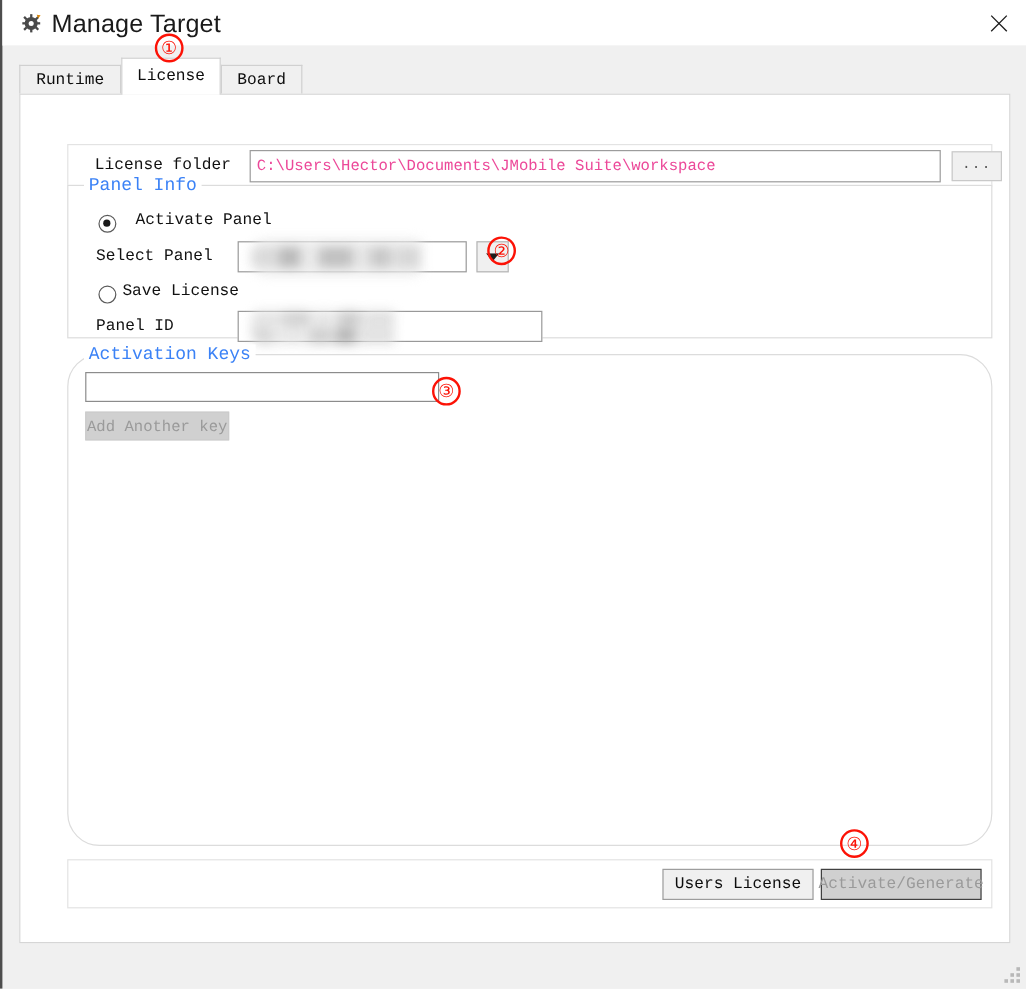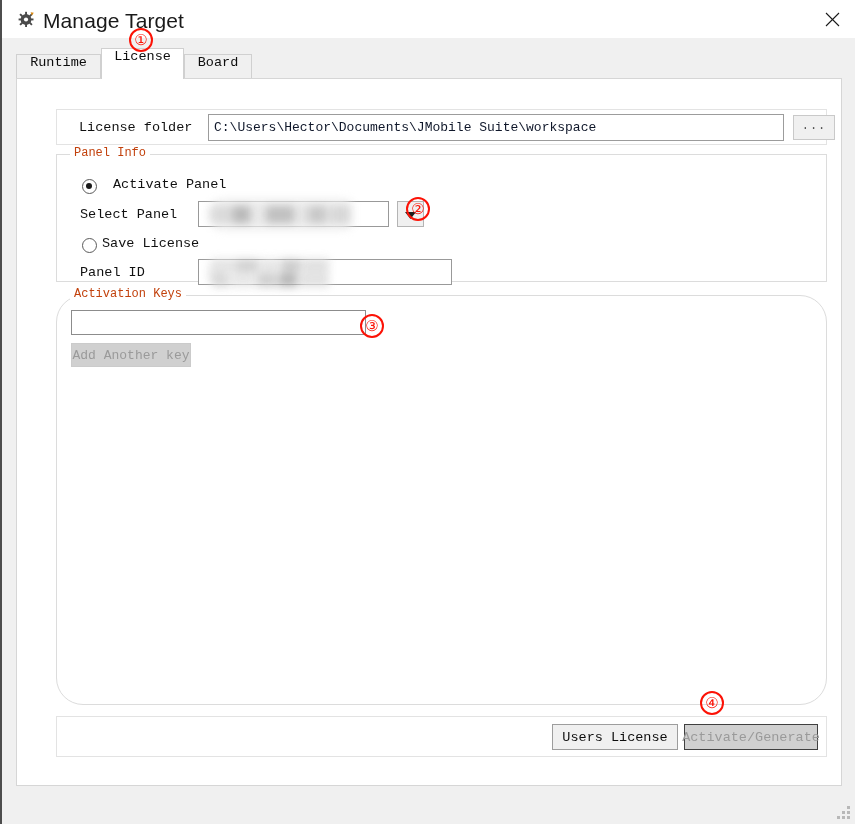--- a/index.html
+++ b/index.html
@@ -72,20 +72,21 @@
     bottom: 0;
     height: 25px;
     background: #f0f0f0;
     border: 1px solid #d0d0d0;
     border-bottom: none;
     box-sizing: border-box;
     font-family: "Liberation Mono", monospace;
     font-size: 13.5px;
     color: #0d0d0d;
     display: flex;
+    align-items: center;
     justify-content: center;
     cursor: default;
   }
   .tab.active {
     height: 31px;
     background: #ffffff;
     border-color: #d0d0d0;
     z-index: 3;
   }
   #tab-runtime { left: 12px;  width: 85px; }
@@ -107,21 +108,21 @@
     position: absolute;
     left: 12px; top: 11px;
     width: 798px;
     height: 678px;
     box-sizing: border-box;
   }
 
   
   #folder-panel {
     position: absolute;
-    left: 27px; top: 19px;
+    left: 27px; top: 30px;
     width: 771px; height: 36px;
     border: 1px solid #e3e3e3;
     box-sizing: border-box;
     background: #ffffff;
   }
   #folder-label {
     position: absolute;
     left: 22px; top: 10px;
     font-family: "Liberation Mono", monospace;
     font-size: 13.5px;
@@ -130,21 +131,21 @@
   }
   #folder-input {
     position: absolute;
     left: 151px; top: 4px;
     width: 576px; height: 27px;
     border: 1px solid #9c9c9c;
     background: #ffffff;
     box-sizing: border-box;
     font-family: "Liberation Mono", monospace;
     font-size: 13px;
-    color: #0f172a;
+    color: #ec4899;
     padding: 0 5px;
     line-height: 25px;
     overflow: hidden;
     white-space: nowrap;
     cursor: text;
   }
   #folder-browse {
     position: absolute;
     left: 736px; top: 5px;
     width: 42px; height: 25px;
@@ -168,22 +169,22 @@
     border: 1px solid #dcdcdc;
     box-sizing: border-box;
     background: #ffffff;
   }
   .group-title {
     position: absolute;
     top: -9px; left: 13px;
     background: #ffffff;
     padding: 0 4px;
     font-family: "Liberation Mono", monospace;
-    font-size: 12px;
-    color: #c2410c;
+    font-size: 15px;
+    color: #3b82f6;
     white-space: nowrap;
   }
 
   #panelinfo-group {
     left: 27px; top: 64px;
     width: 771px; height: 128px;
   }
   #keys-group {
     left: 27px; top: 205px;
     width: 771px; height: 410px; border-radius: 27px;

